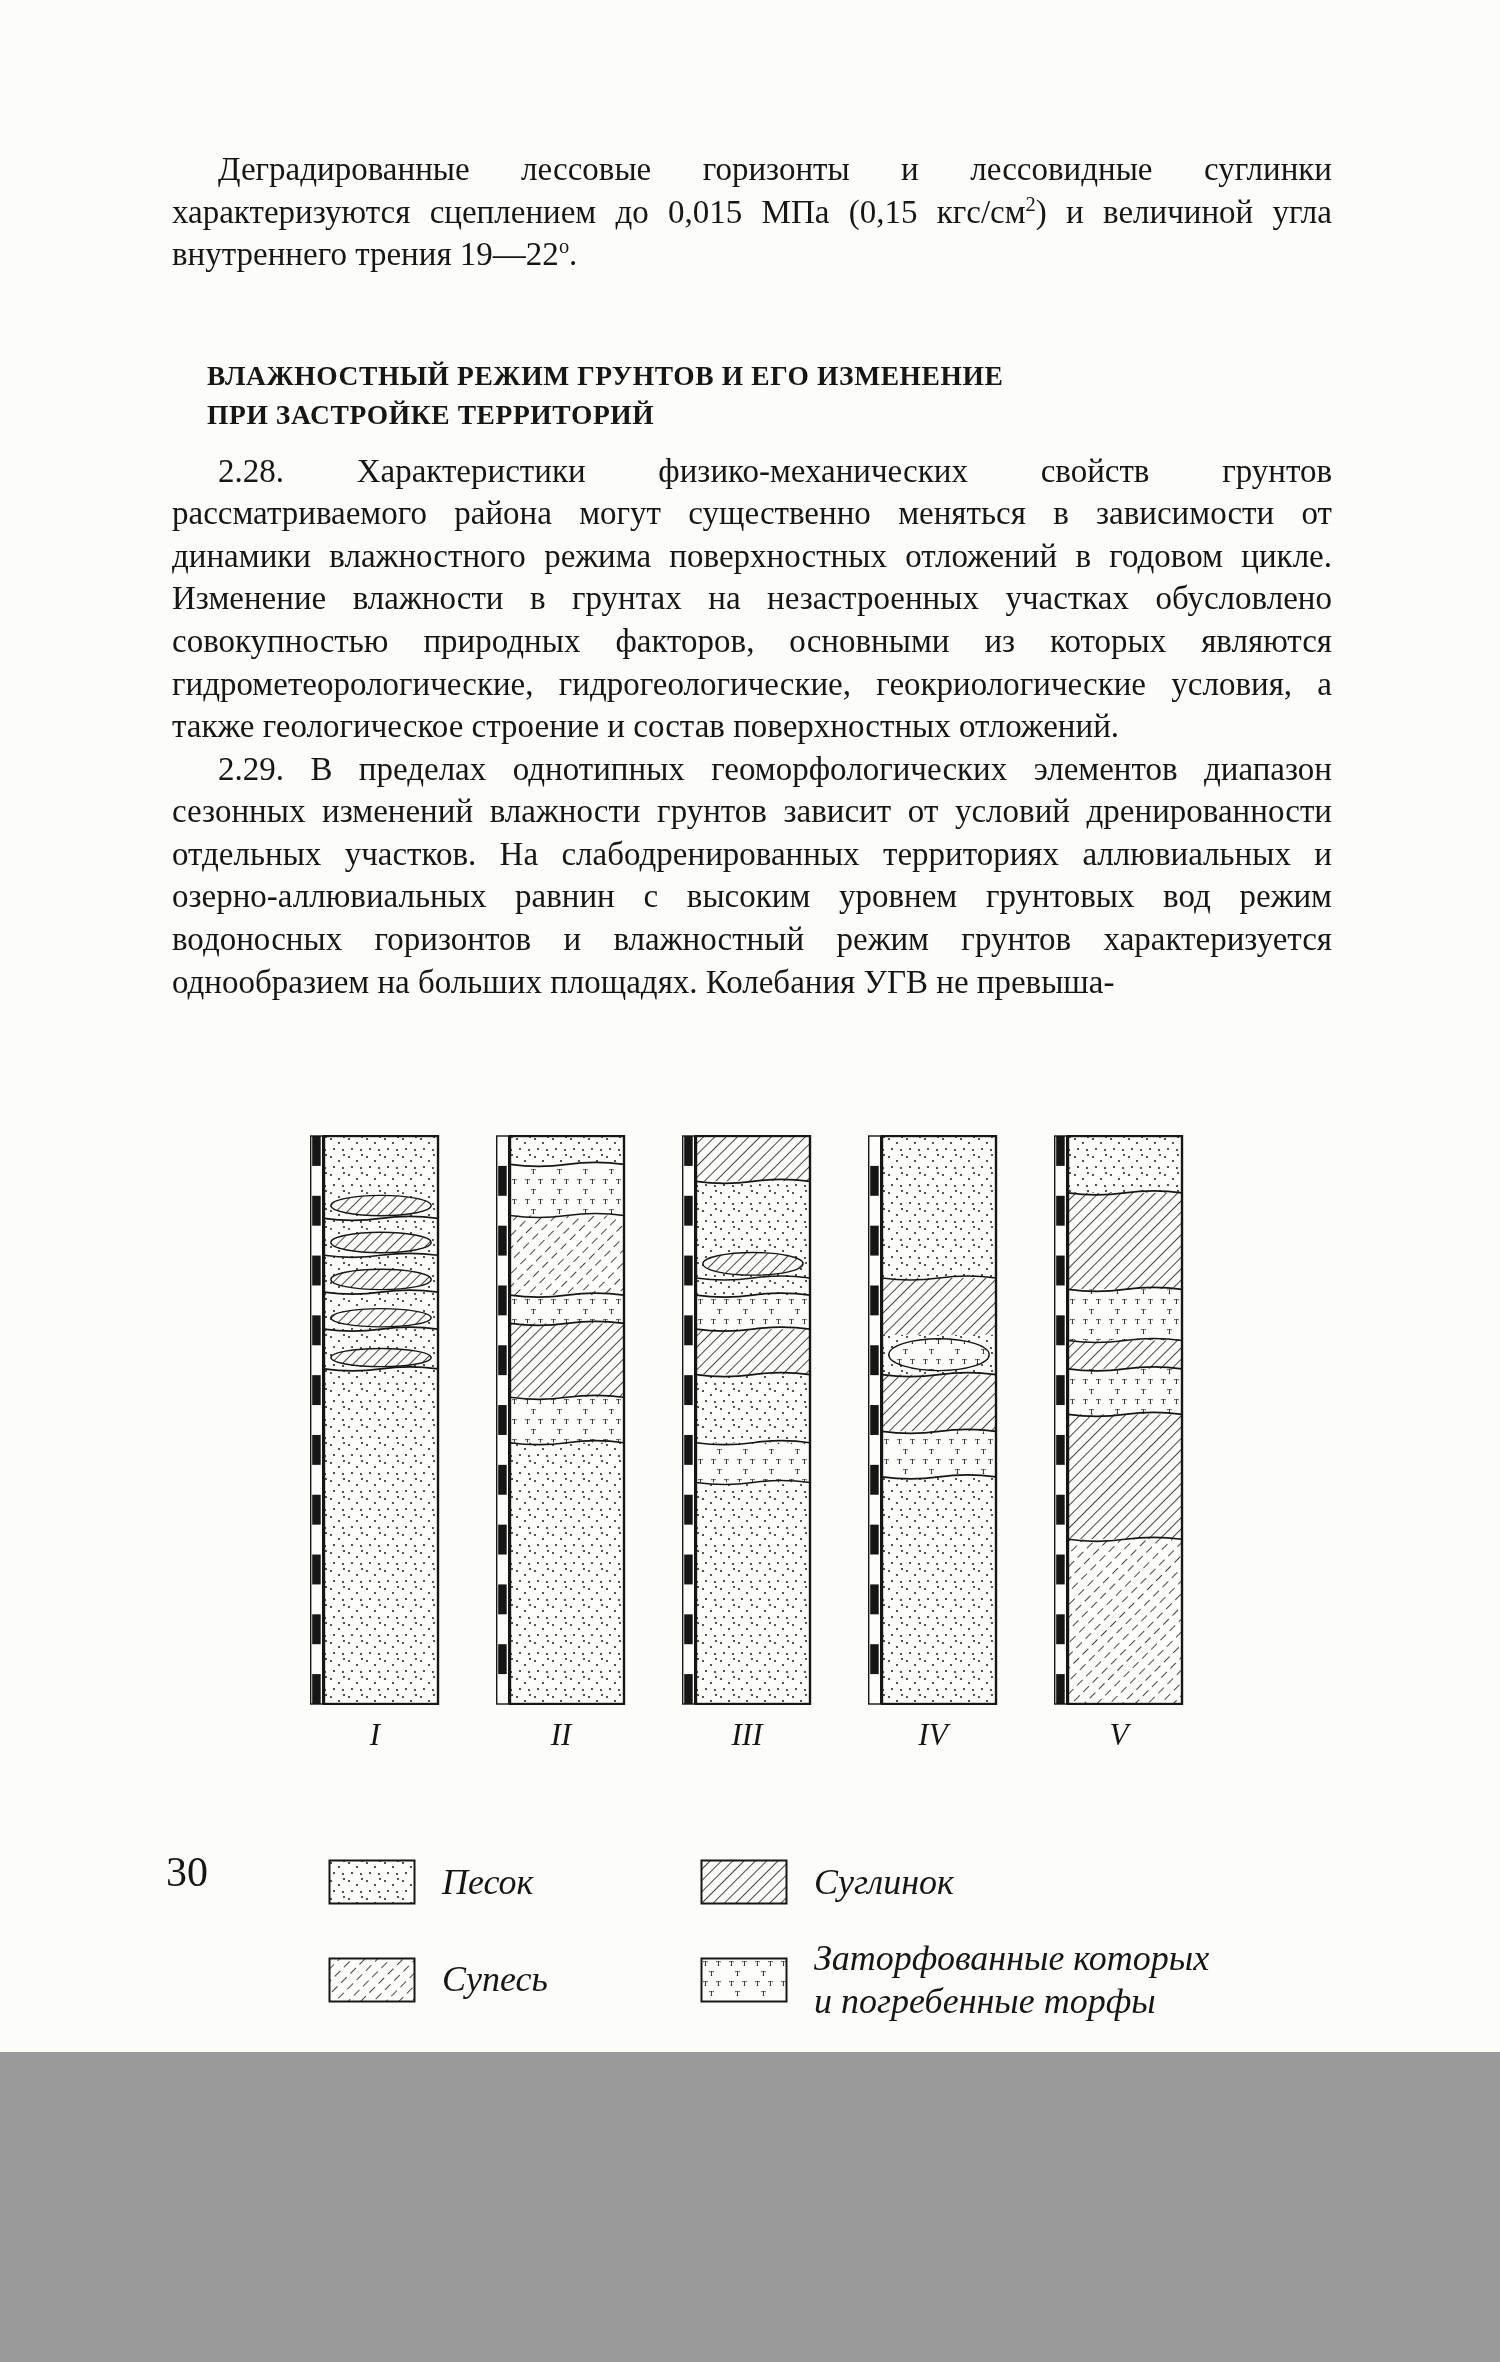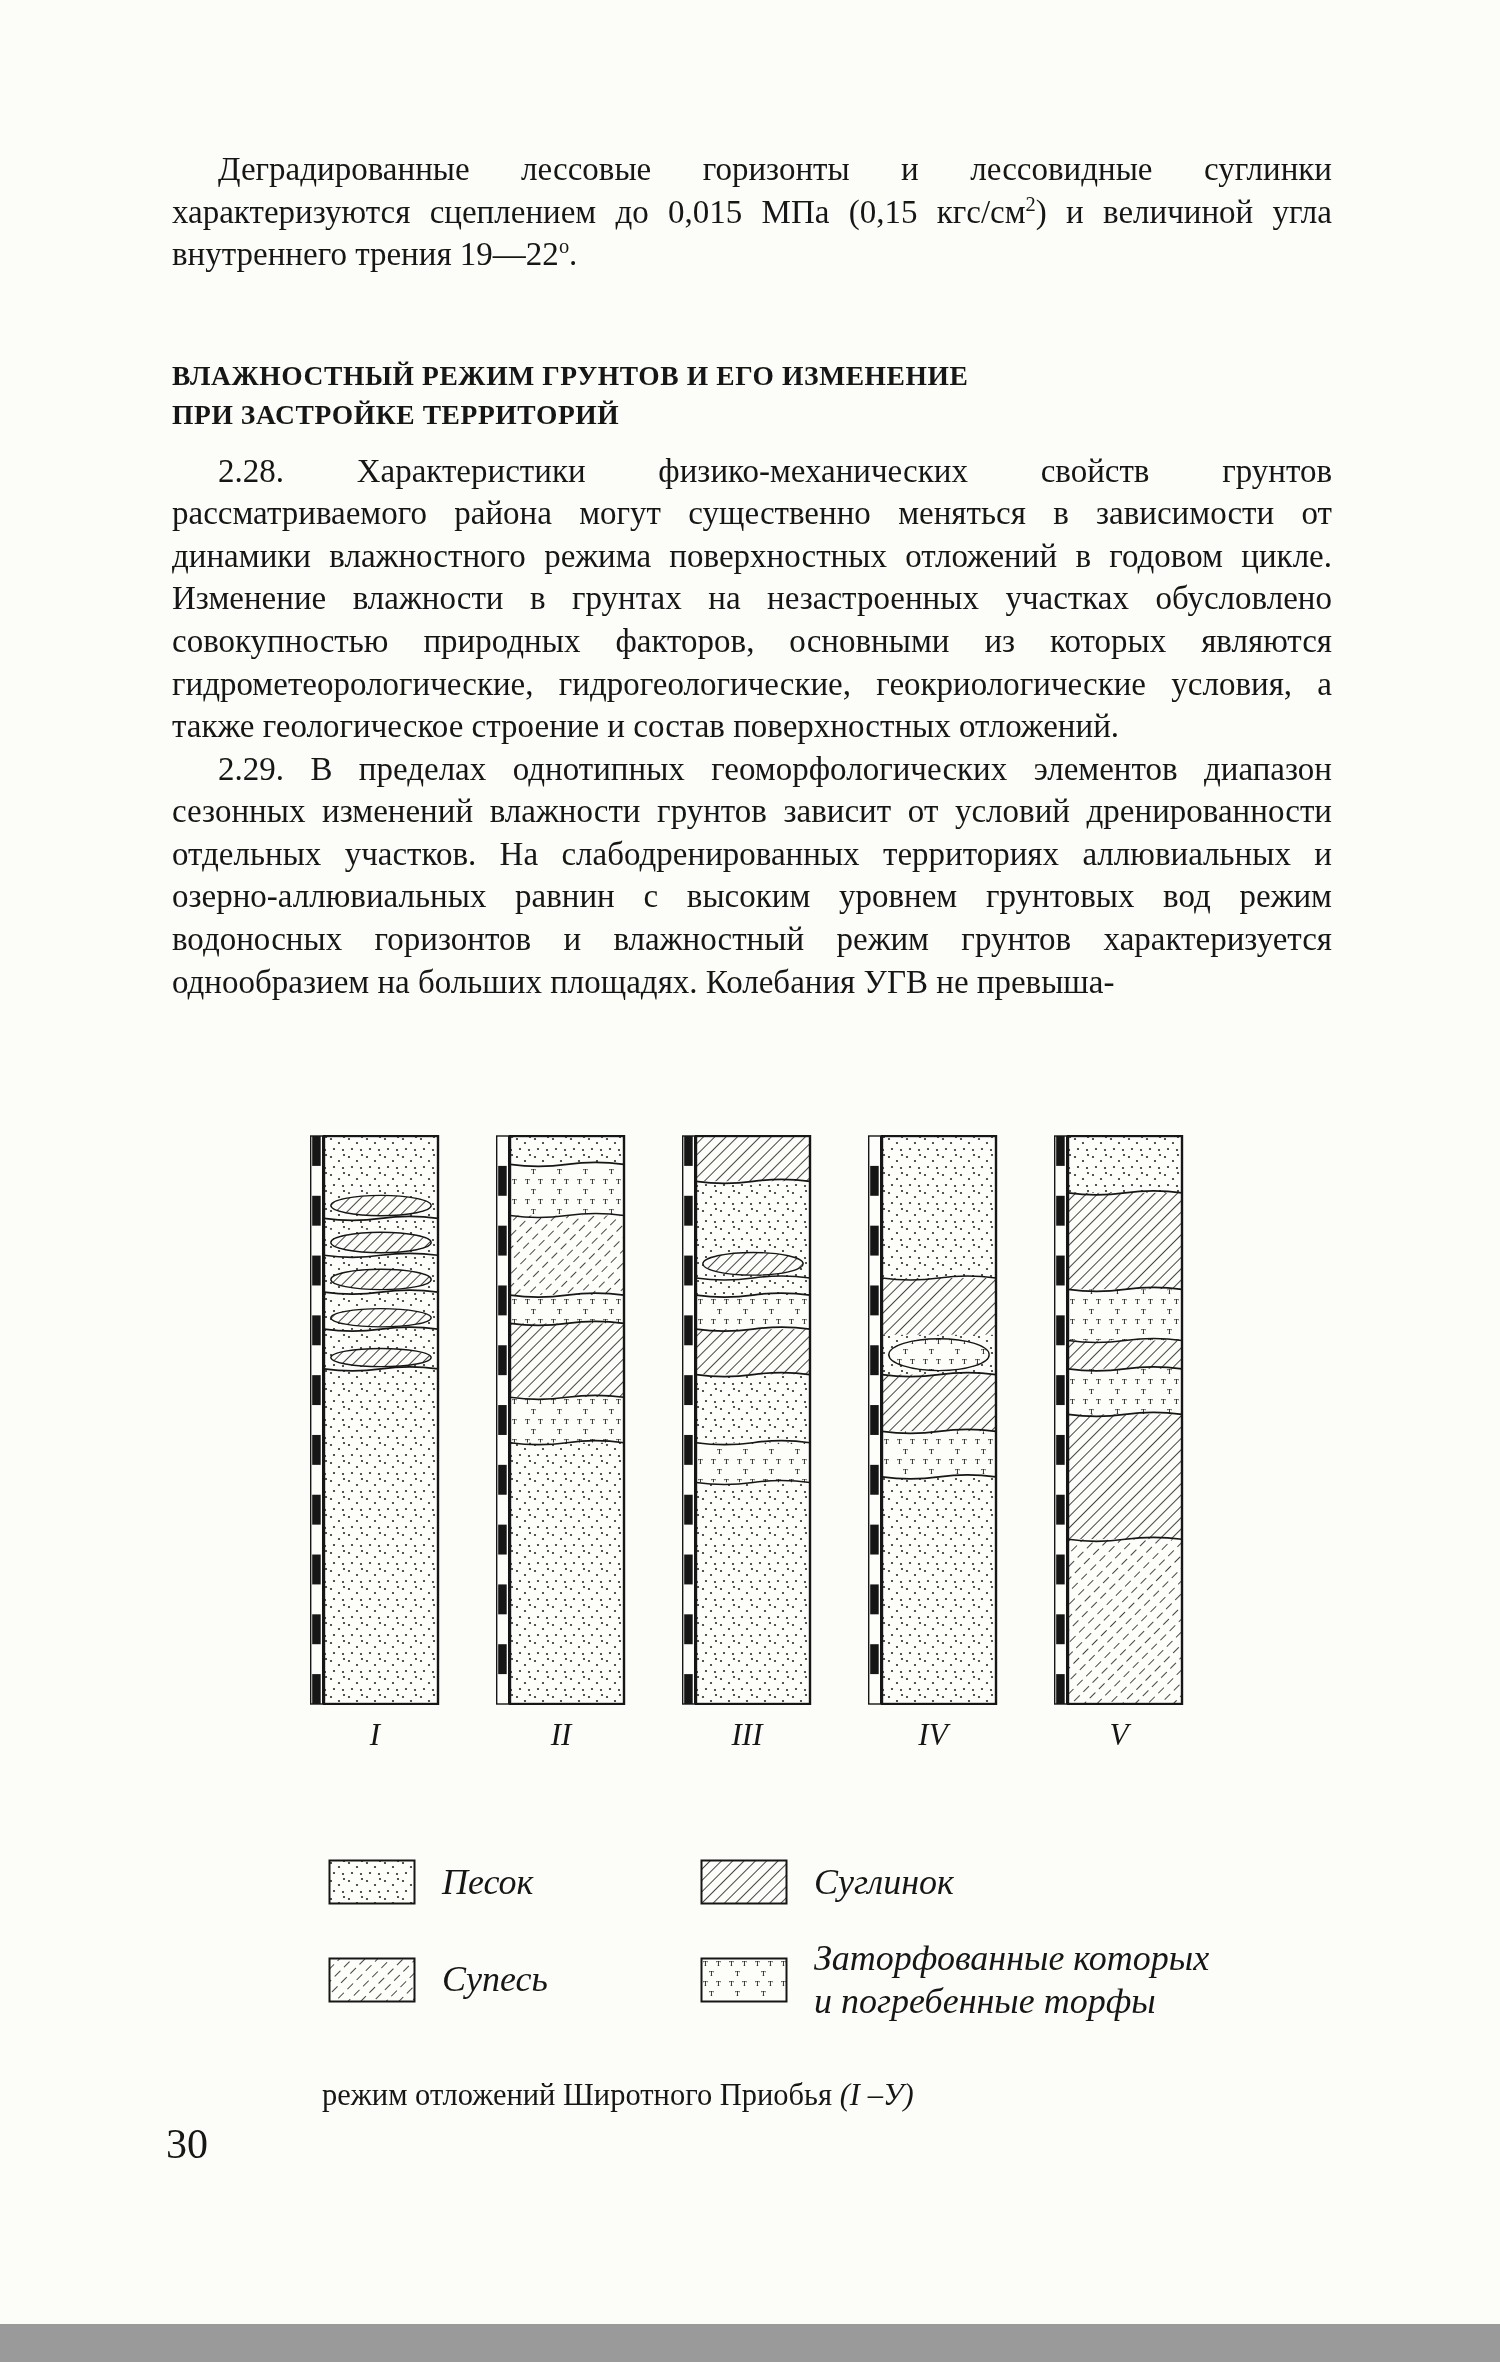--- a/index.html
+++ b/index.html
@@ -1,19 +1,19 @@
 <!DOCTYPE html>
 <html><head>
 <meta charset="utf-8">
 <style>
   *{box-sizing:border-box;margin:0;padding:0}
   html,body{background:#9a9a9a}
   .page{
     position:relative;
-    width:1500px;height:2324px;
+    width:1500px;height:2052px;
     margin:0 auto;
     background:#fcfcf8;
     color:#161616;
     font-family:"Liberation Serif", serif;
     overflow:hidden;
   }
   .content{padding:148px 168px 0 172px}
   .body-para{
     font-size:33px;
     line-height:1.29;
@@ -21,20 +21,21 @@
     text-indent:46px;
   }
   sup{font-size:.62em;vertical-align:super;line-height:0}
   .heading{
     font-size:27.5px;
     font-weight:bold;
     letter-spacing:.6px;
     line-height:1.42;
     margin-top:80px;
     margin-bottom:16px;
+    margin-left:35px;
   }
   .hline{display:block}
 
   
   .figure{margin-top:132px}
   .geo-columns{display:flex;gap:56px;margin-left:138px;align-items:flex-start}
   .geo-labels{display:flex;gap:56px;margin-left:138px;margin-top:12px}
   .geo-col-label{width:130px;text-align:center;font-style:italic;font-size:31px}
   .geo-col-svg{display:block}
 

